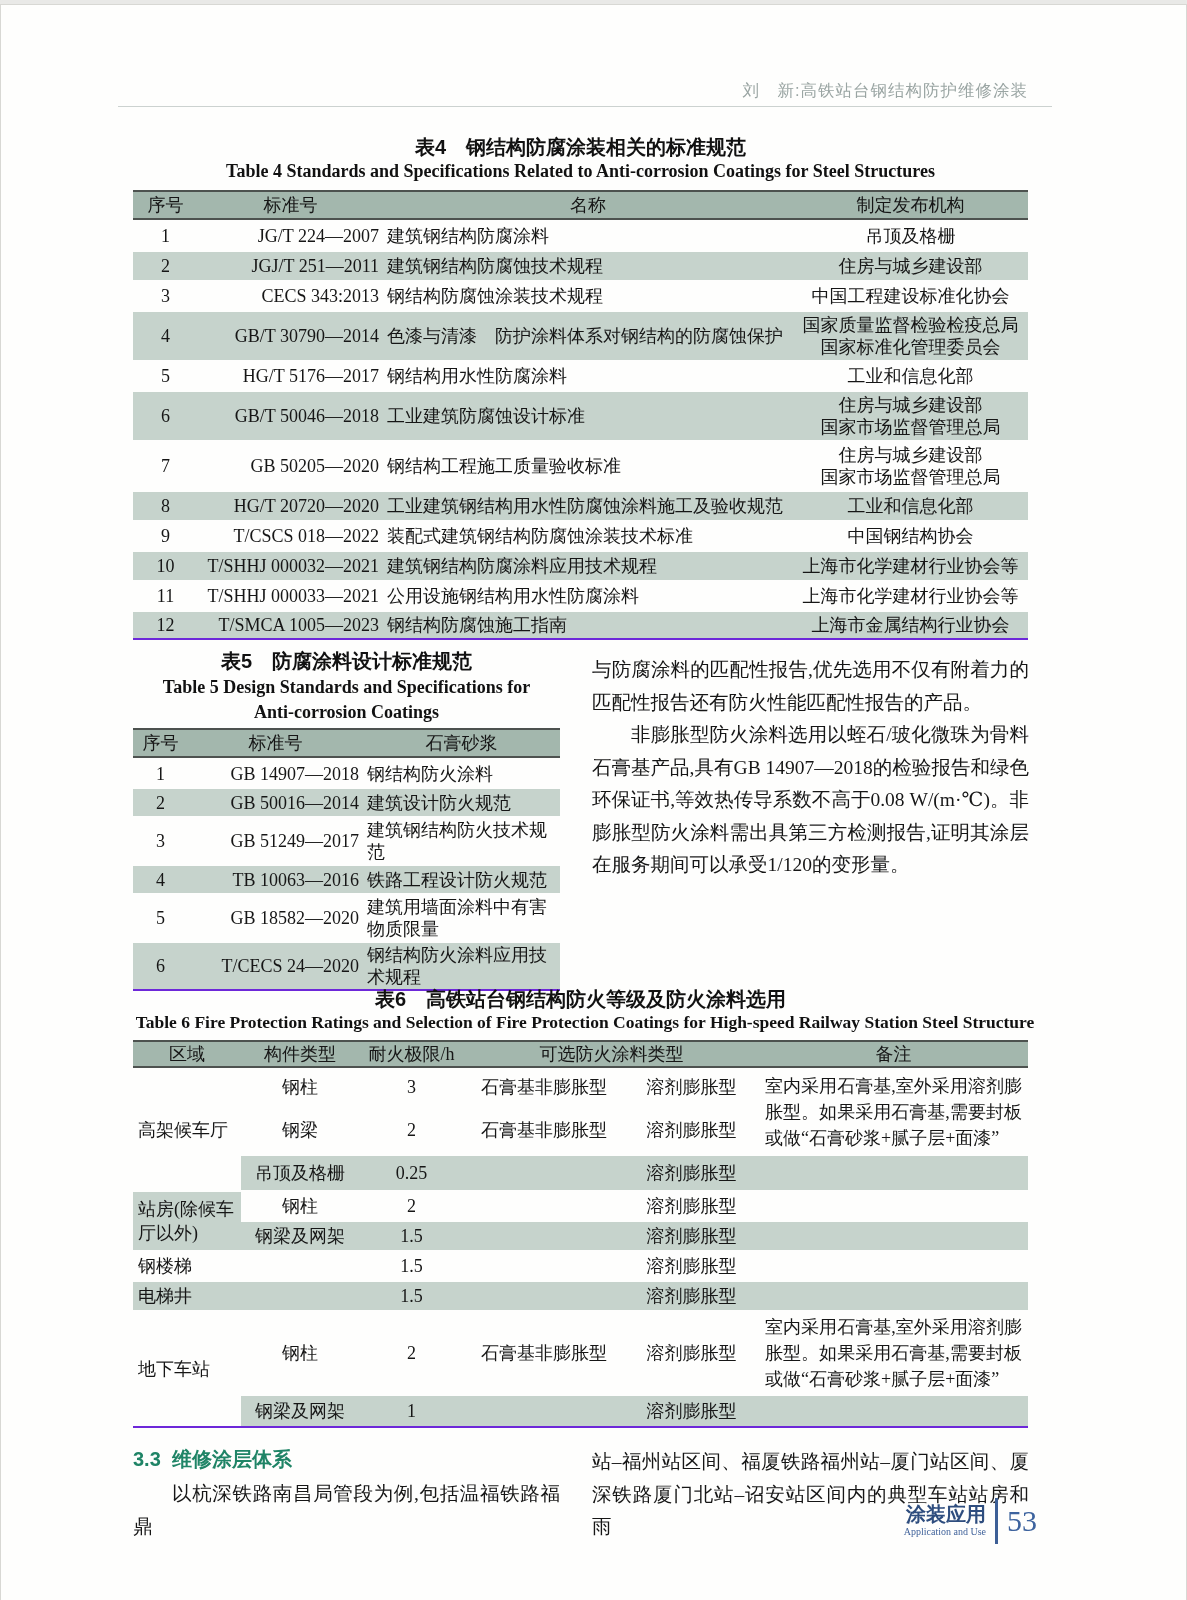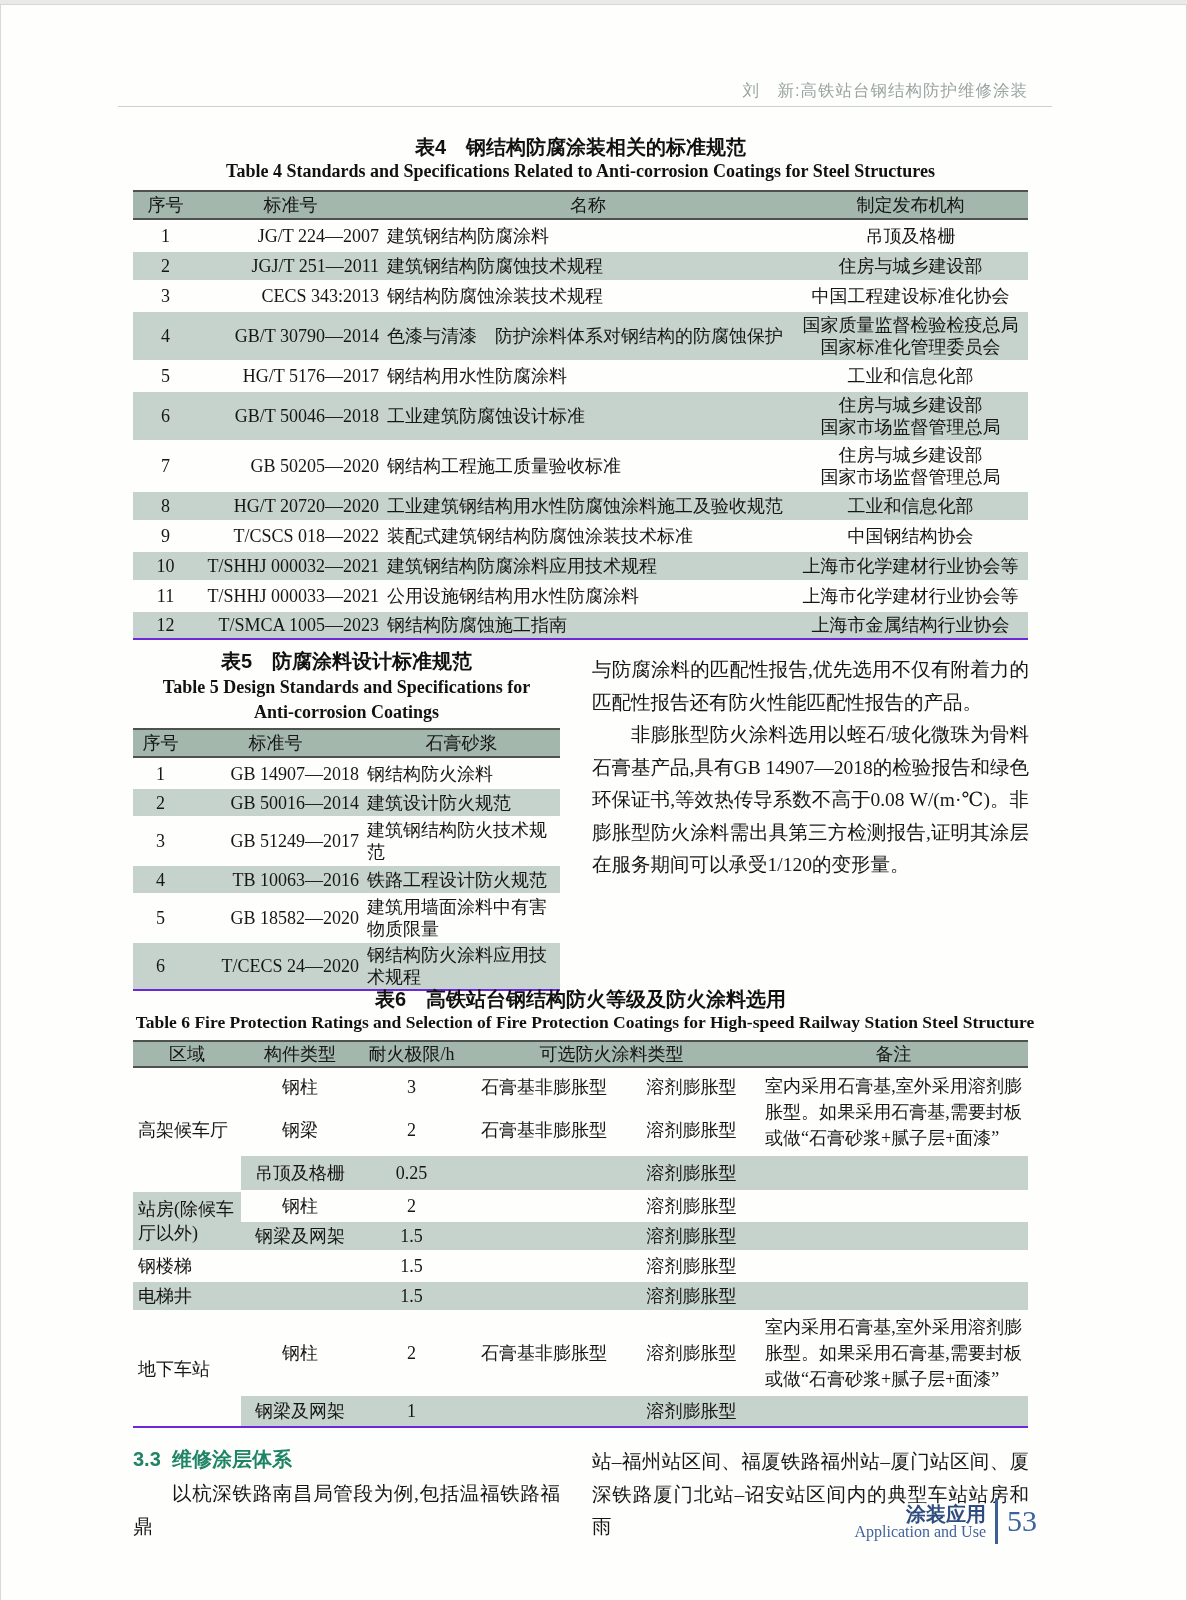--- a/index.html
+++ b/index.html
@@ -50,21 +50,21 @@
   
   .sec-heading{position:absolute;top:1442px;left:133px;width:427px;
     font-family:"Liberation Sans","DejaVu Sans",sans-serif;font-weight:bold;font-size:20px;color:#1f8466;}
   .sec-left{position:absolute;top:1474px;left:133px;width:427px;font-size:19.5px;line-height:32.5px;text-align:justify;}
   .sec-right{position:absolute;top:1442px;left:592px;width:437px;font-size:19.5px;line-height:32.5px;text-align:justify;}
 
   
   .footer{position:absolute;top:1494px;right:150px;display:flex;align-items:center;}
   .footer-labels{text-align:right;margin-right:9px;}
   .footer-cn{font-family:"Liberation Sans","DejaVu Sans",sans-serif;font-weight:bold;font-size:20px;color:#2e4d7e;line-height:22px;}
-  .footer-en{font-size:16px;color:#41639b;line-height:14px;}
+  .footer-en{font-size:10px;color:#41639b;line-height:14px;}
   .footer-bar{width:3px;height:46px;background:#3d5f96;margin-right:9px;}
   .footer-page{font-size:30px;color:#3d639e;}
 </style>
 </head>
 <body>
 
 <div class="page">
 
   <div class="running-header">刘　新:高铁站台钢结构防护维修涂装</div>
   <div class="header-rule"></div>

